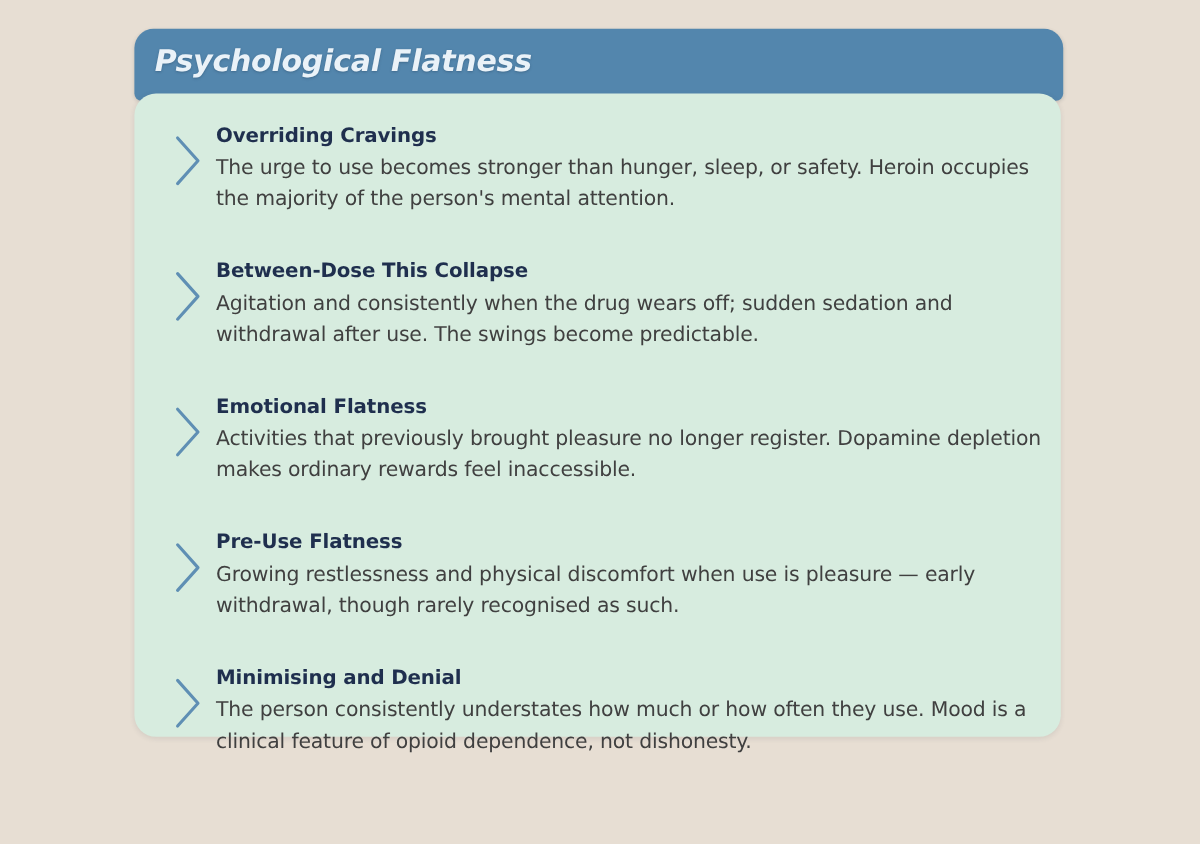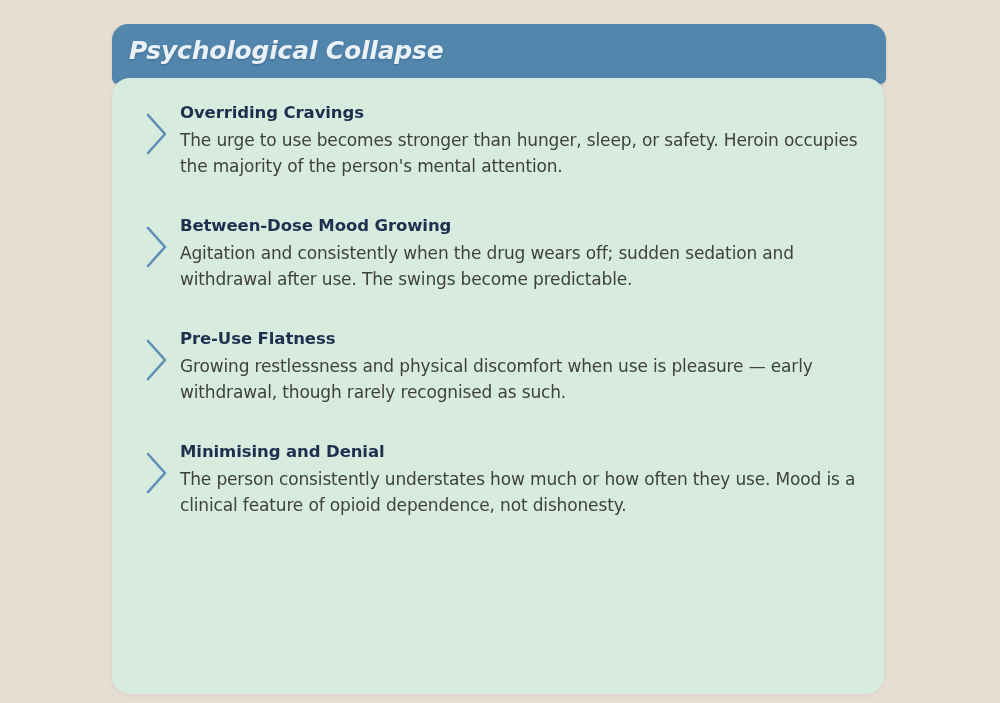--- a/index.html
+++ b/index.html
@@ -46,21 +46,21 @@
     text-shadow: 0 1px 2px rgba(30, 55, 80, 0.35);
     white-space: nowrap;
   }
 
   
   #body-panel {
     position: absolute;
     left: 0;
     top: 54px;
     width: 772px;
-    height: 616px;
+    height: 536px;
     background: #d7ecdf;
     border-radius: 18px;
     box-shadow: 0 1px 4px rgba(60, 70, 80, 0.10);
   }
 
   #items {
     position: absolute;
     left: 33px;
     top: 24px;
     right: 14px;
@@ -105,21 +105,21 @@
     margin: 0;
     max-width: 700px;
   }
 </style>
 </head>
 <body>
 
 <div id="card">
 
   <div id="header-bar">
-    <div id="header-title">Psychological Collapse</div>
+    <div id="header-title">Psychological Flatness</div>
   </div>
 
   <div id="body-panel">
     <div id="items">
 
       <div class="item">
         <span class="chevron">
           <svg width="24" height="42" viewBox="0 0 24 42" fill="none" xmlns="http://www.w3.org/2000/svg">
             <path d="M3 2 L20 21 L3 40" stroke="#5f8fb4" stroke-width="2.6" stroke-linecap="round" stroke-linejoin="round" fill="none"></path>
           </svg>
@@ -127,24 +127,33 @@
         <div class="item-title">Overriding Cravings</div>
         <div class="item-body">The urge to use becomes stronger than hunger, sleep, or safety. Heroin occupies the majority of the person's mental attention.</div>
       </div>
 
       <div class="item">
         <span class="chevron">
           <svg width="24" height="42" viewBox="0 0 24 42" fill="none" xmlns="http://www.w3.org/2000/svg">
             <path d="M3 2 L20 21 L3 40" stroke="#5f8fb4" stroke-width="2.6" stroke-linecap="round" stroke-linejoin="round" fill="none"></path>
           </svg>
         </span>
-        <div class="item-title">Between-Dose Mood Growing</div>
+        <div class="item-title">Between-Dose This Collapse</div>
         <div class="item-body">Agitation and consistently when the drug wears off; sudden sedation and withdrawal after use. The swings become predictable.</div>
       </div>
 
+      <div class="item">
+        <span class="chevron">
+          <svg width="24" height="42" viewBox="0 0 24 42" fill="none" xmlns="http://www.w3.org/2000/svg">
+            <path d="M3 2 L20 21 L3 40" stroke="#5f8fb4" stroke-width="2.6" stroke-linecap="round" stroke-linejoin="round" fill="none"></path>
+          </svg>
+        </span>
+        <div class="item-title">Emotional Flatness</div>
+        <div class="item-body">Activities that previously brought pleasure no longer register. Dopamine depletion makes ordinary rewards feel inaccessible.</div>
+      </div>
 
       <div class="item">
         <span class="chevron">
           <svg width="24" height="42" viewBox="0 0 24 42" fill="none" xmlns="http://www.w3.org/2000/svg">
             <path d="M3 2 L20 21 L3 40" stroke="#5f8fb4" stroke-width="2.6" stroke-linecap="round" stroke-linejoin="round" fill="none"></path>
           </svg>
         </span>
         <div class="item-title">Pre-Use Flatness</div>
         <div class="item-body">Growing restlessness and physical discomfort when use is pleasure — early withdrawal, though rarely recognised as such.</div>
       </div>

